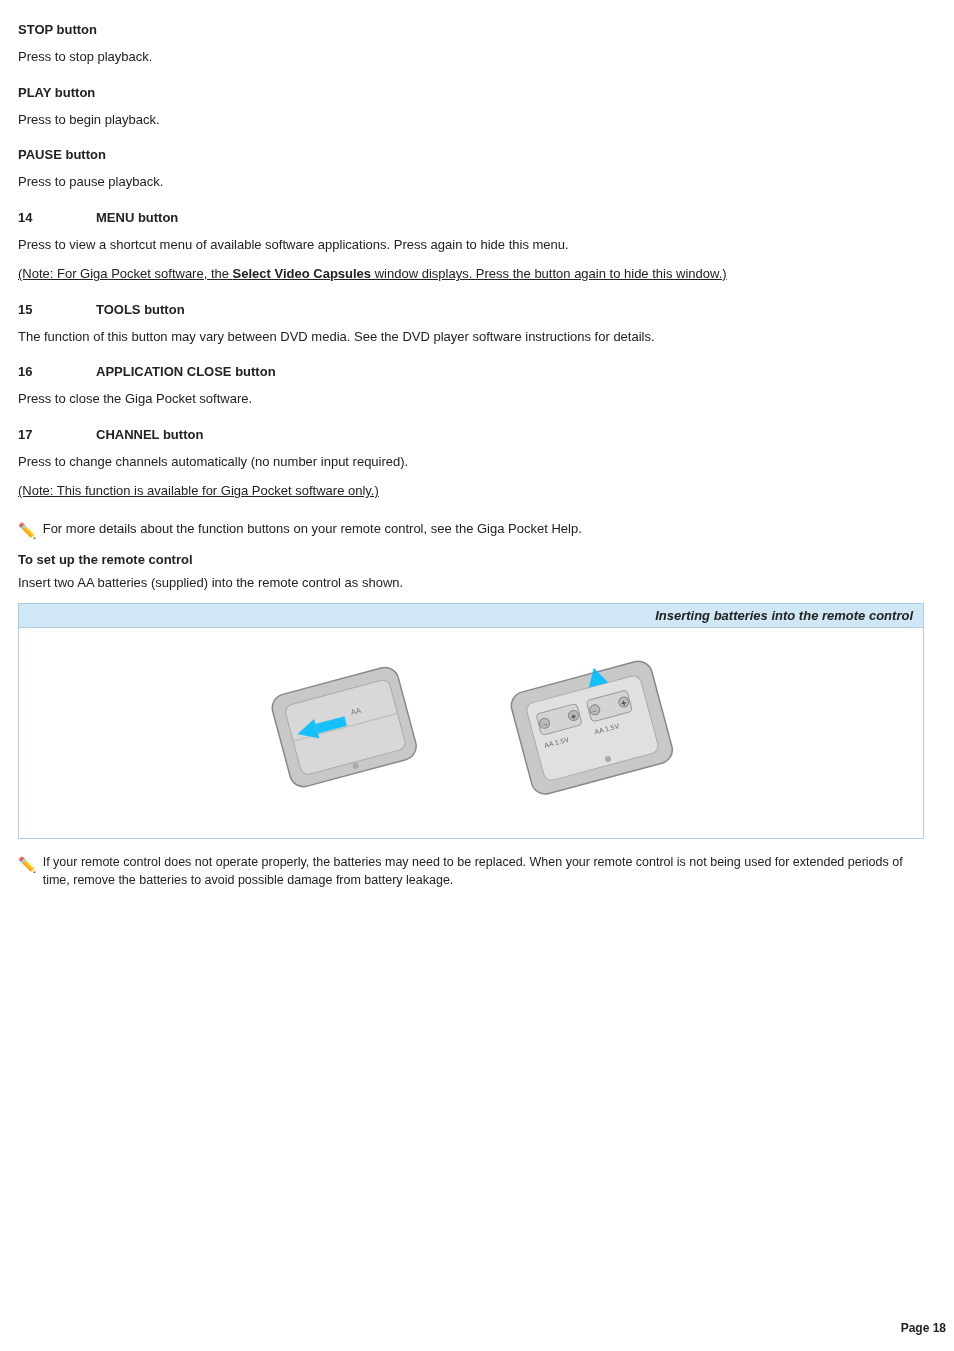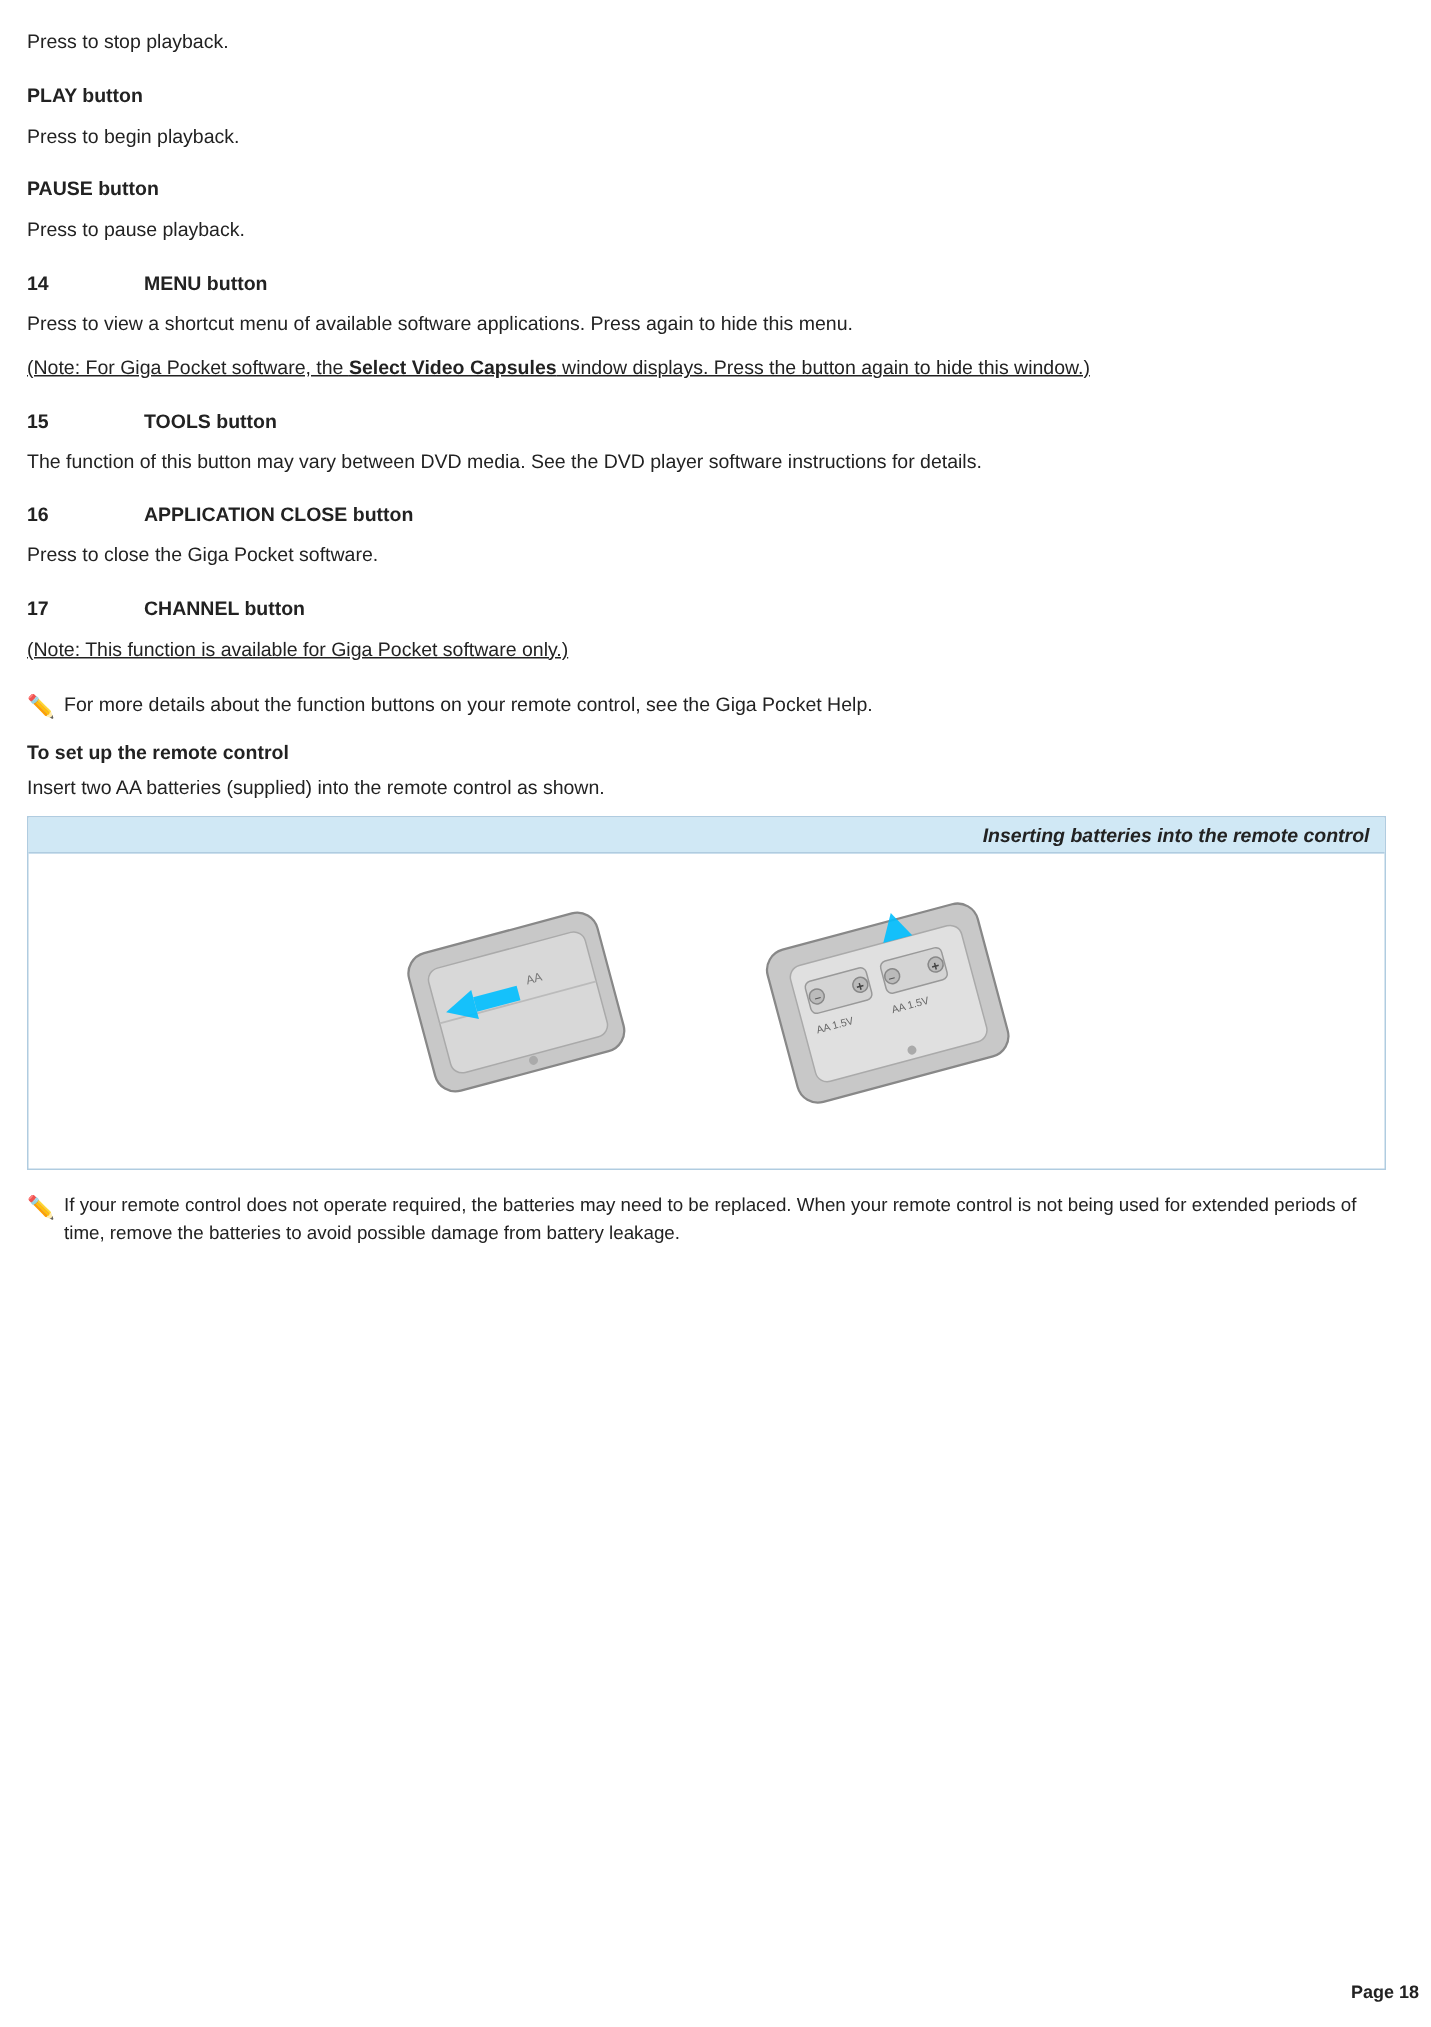--- a/index.html
+++ b/index.html
@@ -100,20 +100,21 @@
       gap: 6px;
       line-height: 1.5;
       font-size: 12.5px;
       margin-bottom: 10px;
     }
   </style>
 </head>
 <body>
 
 <div class="section">
+  <div class="section-heading">STOP button</div>
   <div class="body-text">Press to stop playback.</div>
 </div>
 
 <div class="section">
   <div class="section-heading">PLAY button</div>
   <div class="body-text">Press to begin playback.</div>
 </div>
 
 <div class="section">
   <div class="section-heading">PAUSE button</div>
@@ -145,20 +146,21 @@
     <span class="label">APPLICATION CLOSE button</span>
   </div>
   <div class="body-text">Press to close the Giga Pocket software.</div>
 </div>
 
 <div class="section">
   <div class="section-heading numbered">
     <span class="num">17</span>
     <span class="label">CHANNEL button</span>
   </div>
+  <div class="body-text">Press to change channels automatically (no number input required).</div>
   <div class="note-text">(Note: This function is available for Giga Pocket software only.)</div>
 </div>
 
 <div class="tip-row">
   <span class="tip-icon">✏️</span>
   <span>For more details about the function buttons on your remote control, see the Giga Pocket Help.</span>
 </div>
 
 <div class="setup-heading">To set up the remote control</div>
 <div class="body-text">Insert two AA batteries (supplied) into the remote control as shown.</div>
@@ -216,16 +218,16 @@
 
           <circle cx="110" cy="112" r="3" fill="#aaa"></circle>
         </g>
       </svg>
     </div>
   </div>
 </div>
 
 <div class="bottom-note">
   <span class="tip-icon">✏️</span>
-  <span>If your remote control does not operate required, the batteries may need to be replaced. When your remote control is not being used for extended periods of time, remove the batteries to avoid possible damage from battery leakage.</span>
+  <span>If your remote control does not operate properly, the batteries may need to be replaced. When your remote control is not being used for extended periods of time, remove the batteries to avoid possible damage from battery leakage.</span>
 </div>
 
 <div class="page-footer">Page 18</div>
 
 </body></html>

